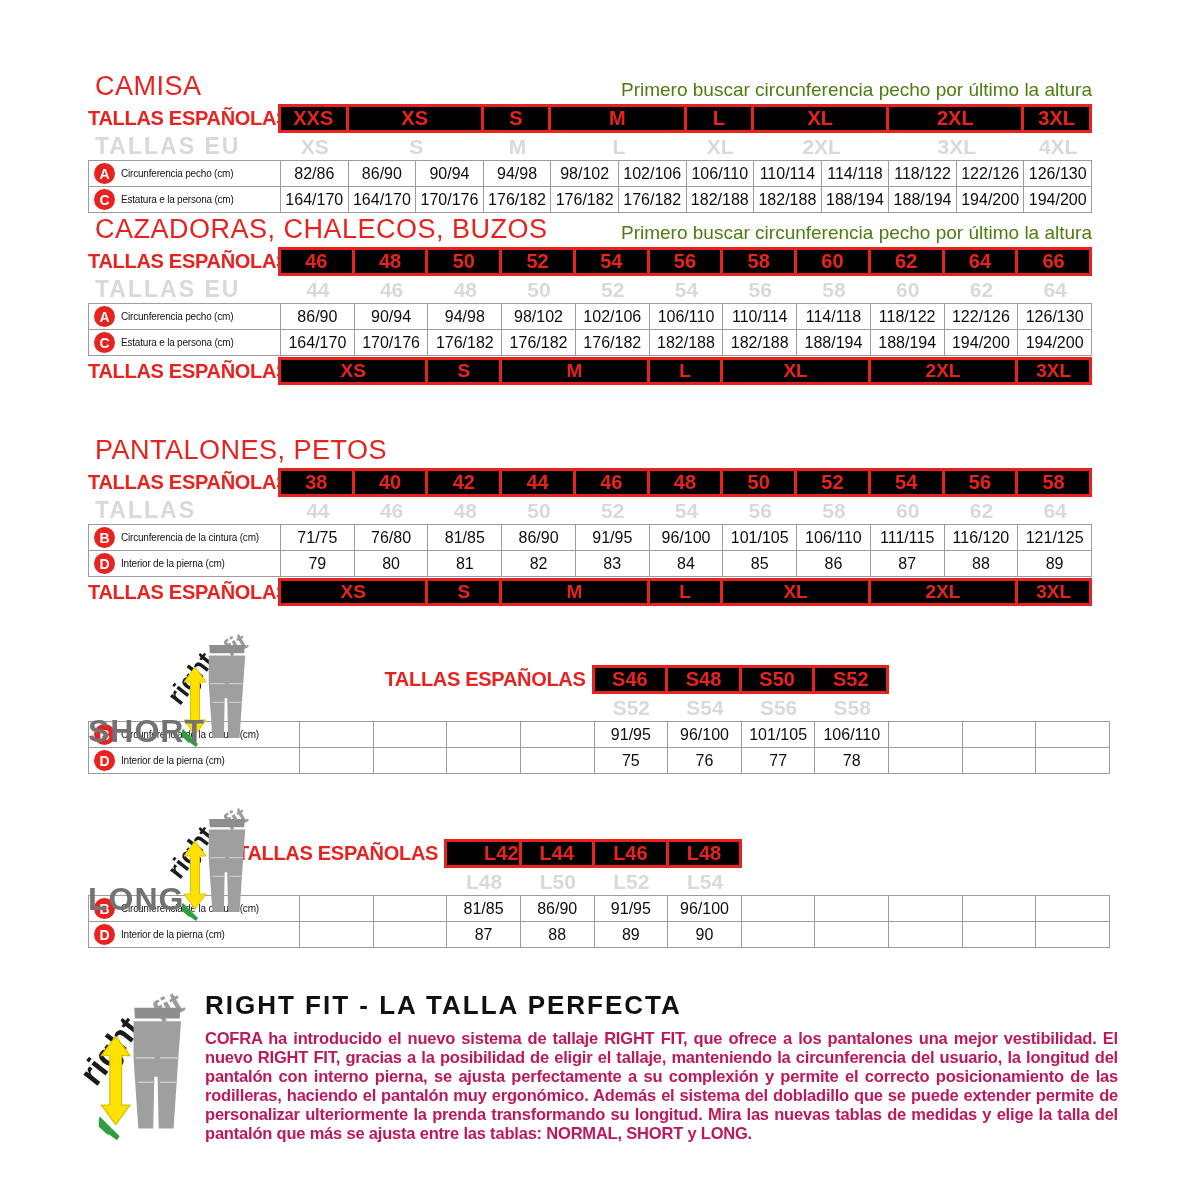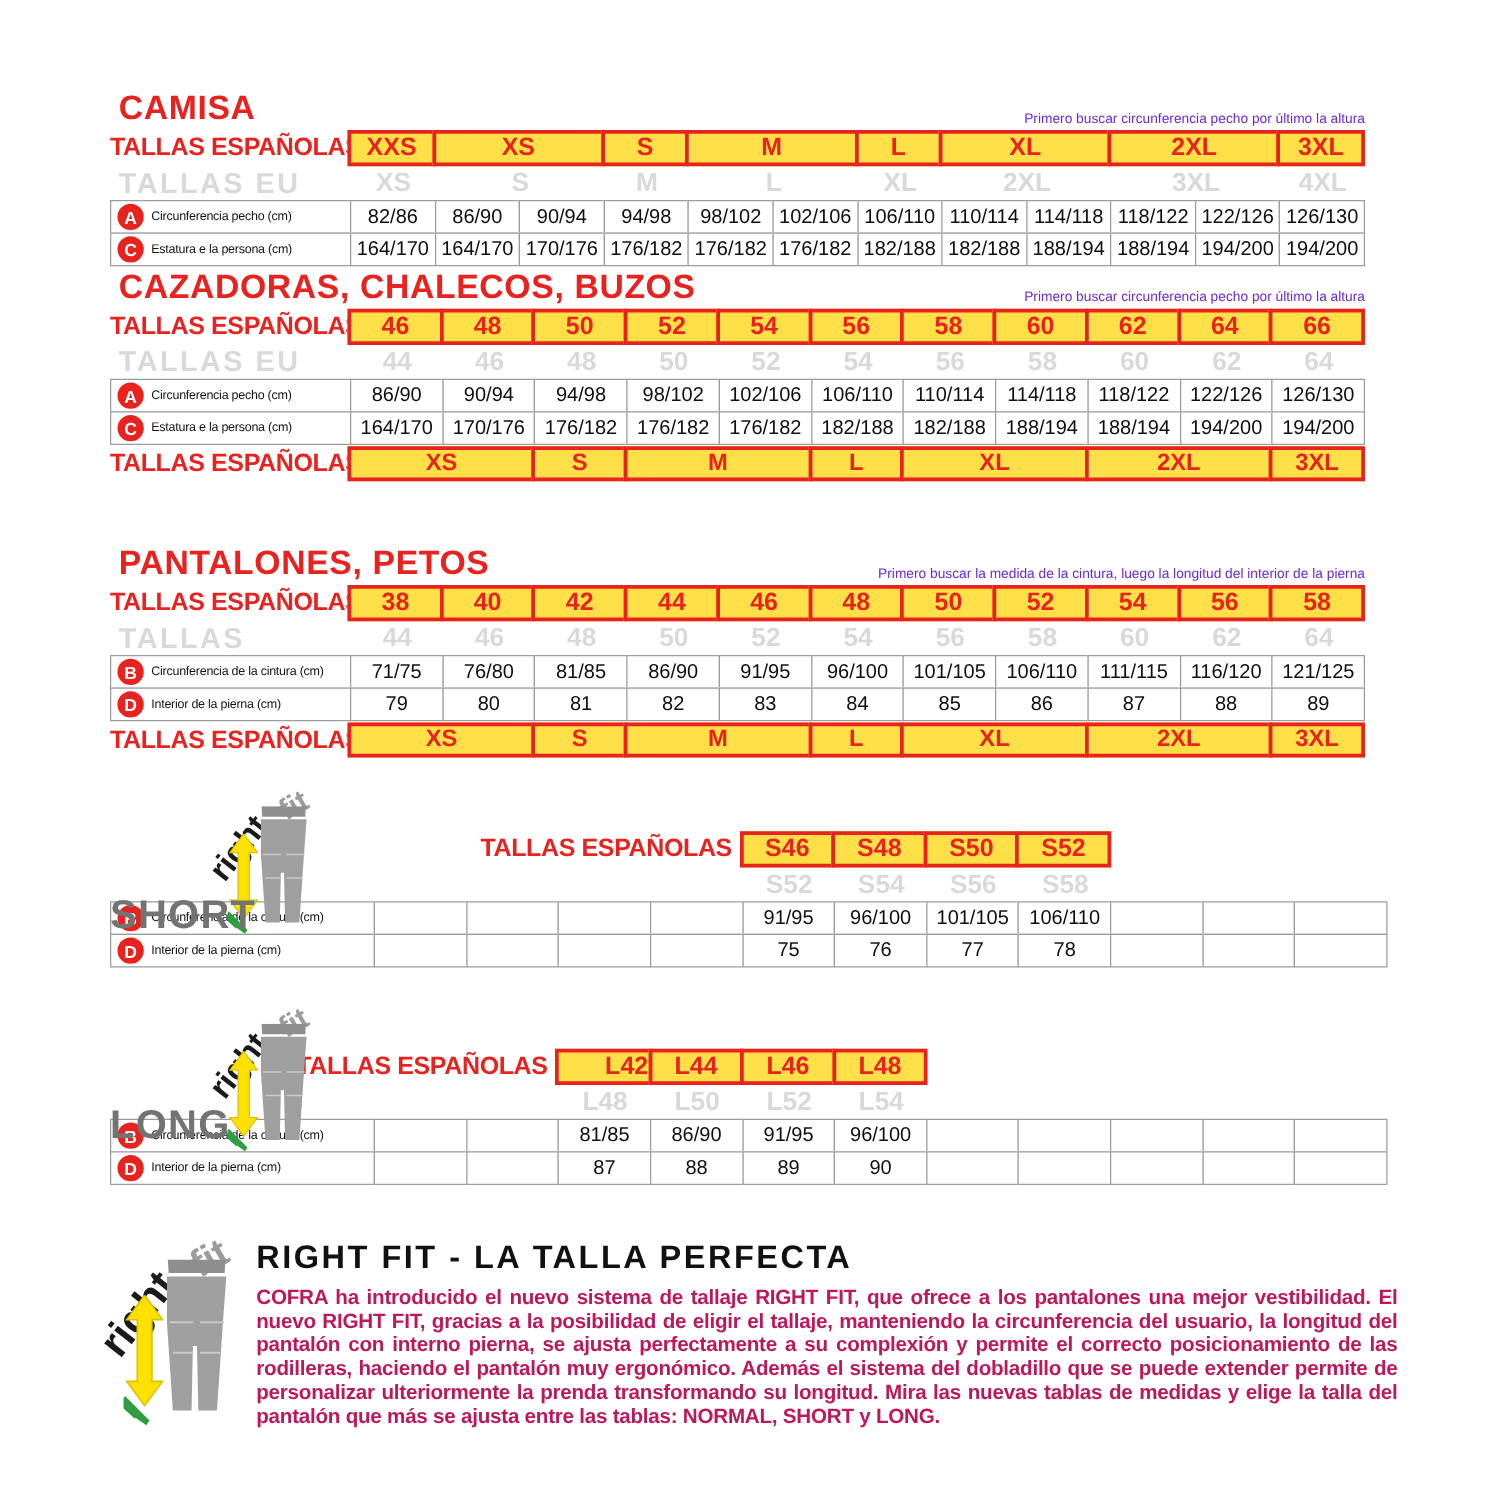--- a/index.html
+++ b/index.html
@@ -15,31 +15,31 @@
     font-family:"Liberation Sans", sans-serif;color:var(--ink);
     overflow:hidden;
   }
   .page{position:relative;width:1200px;height:1200px;}
 
   
   .sect{margin-left:88px;width:1004px;position:relative;}
   .sect-wide{margin-left:88px;width:1022px;position:relative;}
 
   .head-line{display:flex;align-items:flex-end;justify-content:space-between;height:32px;margin-bottom:2px;}
-  .title{color:var(--red);font-weight:bold;font-size:27px;letter-spacing:.5px;margin:0 0 0 7px;white-space:nowrap;}
-  .note{font-size:11px;color:#6d28d9;margin-bottom:1px;white-space:nowrap;}
+  .title{color:var(--red);font-weight:normal;font-size:27px;letter-spacing:.5px;margin:0 0 0 7px;white-space:nowrap;}
+  .note{font-size:19px;color:#4d7c0f;margin-bottom:1px;white-space:nowrap;}
 
   .row{display:grid;}
   .g12{grid-template-columns:193px repeat(12,1fr);}
   .g11{grid-template-columns:193px repeat(11,1fr);}
   .g11w{grid-template-columns:212px repeat(11,1fr);}
 
   .es-row{height:28px;margin-bottom:1px;}
   .es-label{color:var(--red);font-weight:bold;font-size:20px;letter-spacing:-.3px;text-align:right;padding-right:9px;align-self:center;white-space:nowrap;}
-  .es-cell{border:3px solid var(--red);margin-left:-3px;color:var(--red);font-weight:bold;font-size:20px;text-align:center;display:flex;align-items:center;justify-content:center;background:#fde047;}
+  .es-cell{border:3px solid var(--red);margin-left:-3px;color:var(--red);font-weight:bold;font-size:20px;text-align:center;display:flex;align-items:center;justify-content:center;background:#000000;}
 
   .eu-row{height:27px;align-items:center;}
   .eu-label{color:var(--graytxt);font-weight:bold;font-size:23px;letter-spacing:2px;padding-left:7px;white-space:nowrap;}
   .eu-cell{color:var(--graytxt);font-weight:bold;font-size:21px;text-align:center;}
 
   .data-row{height:27px;}
   .data-row .cell{border:1px solid var(--bord);margin-left:-1px;display:flex;align-items:center;justify-content:center;font-size:16px;color:#0e0e0e;background:#fff;}
   .data-row .lbl{border:1px solid var(--bord);display:flex;align-items:center;gap:6px;padding-left:5px;background:#fff;}
   .data-row + .data-row{margin-top:-1px;}
   .lbl-text{font-size:10px;letter-spacing:-.2px;white-space:nowrap;}
@@ -209,21 +209,20 @@
         <div class="es-cell">L</div>
         <div class="es-cell" style="grid-column: span 2;">XL</div>
         <div class="es-cell" style="grid-column: span 2;">2XL</div>
         <div class="es-cell">3XL</div>
       </div>
   </section>
 
   <section class="sect" style="margin-top:50px">
     <div class="head-line">
       <h2 class="title">PANTALONES, PETOS</h2>
-      <div class="note">Primero buscar la medida de la cintura, luego la longitud del interior de la pierna</div>
     </div>
     <div class="row g11 es-row">
       <div class="es-label">TALLAS ESPAÑOLAS</div>
     <div class="es-cell">38</div>
         <div class="es-cell">40</div>
         <div class="es-cell">42</div>
         <div class="es-cell">44</div>
         <div class="es-cell">46</div>
         <div class="es-cell">48</div>
         <div class="es-cell">50</div>

